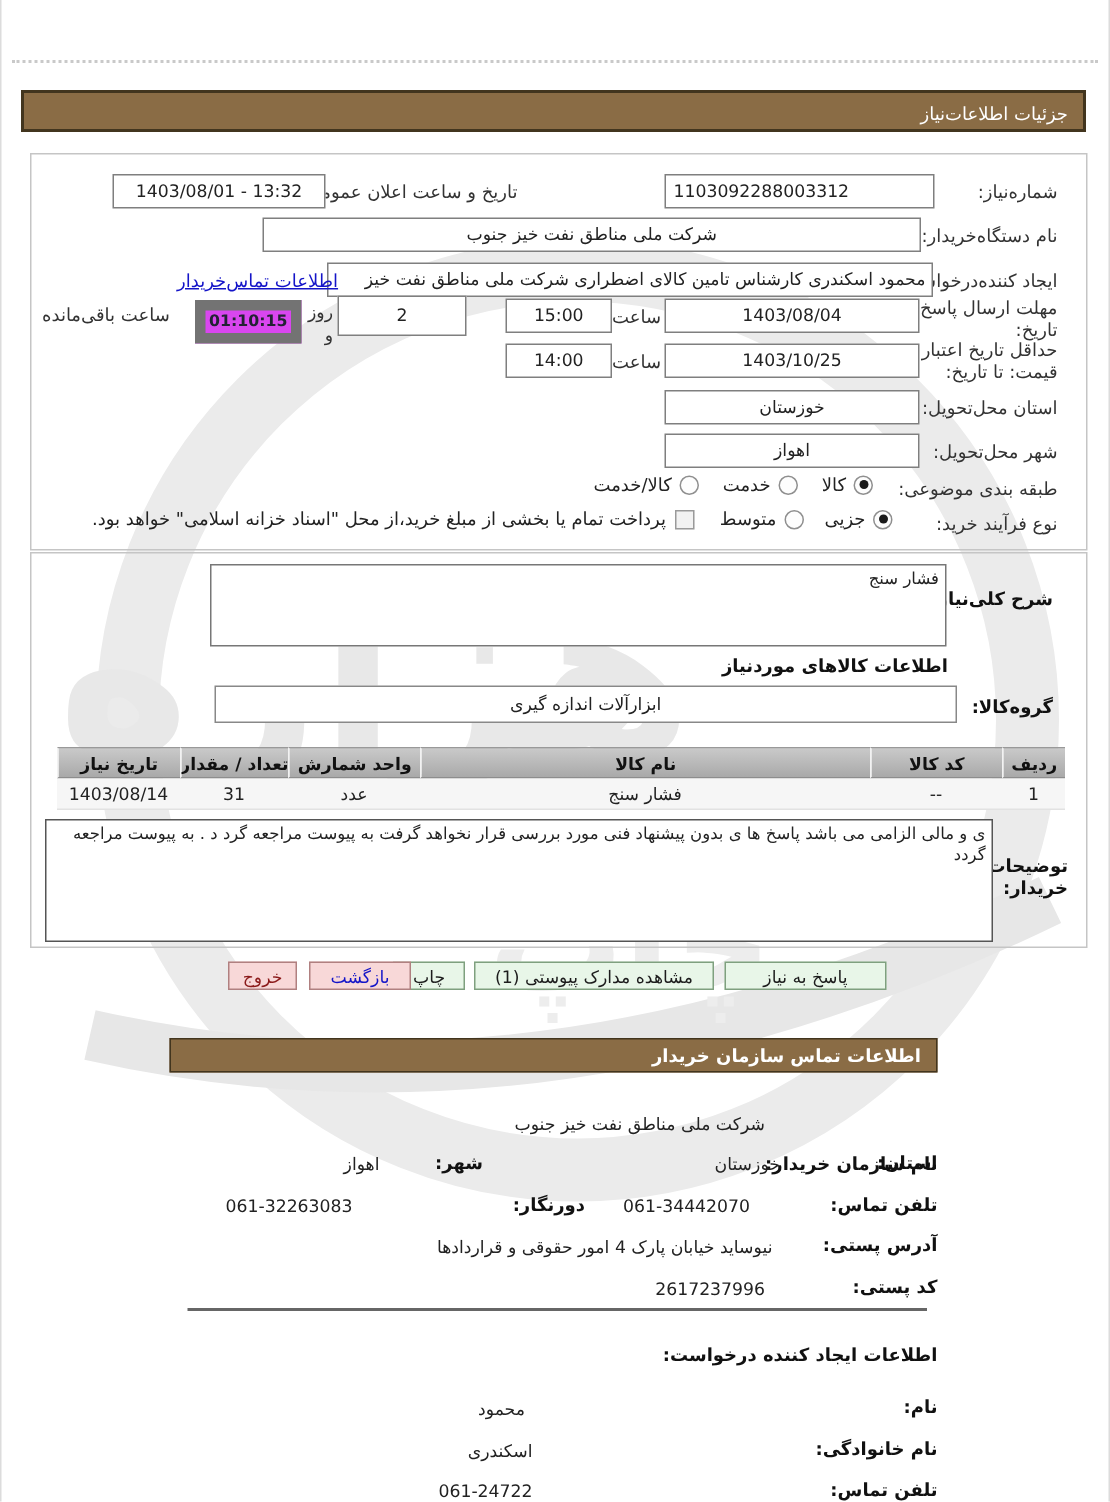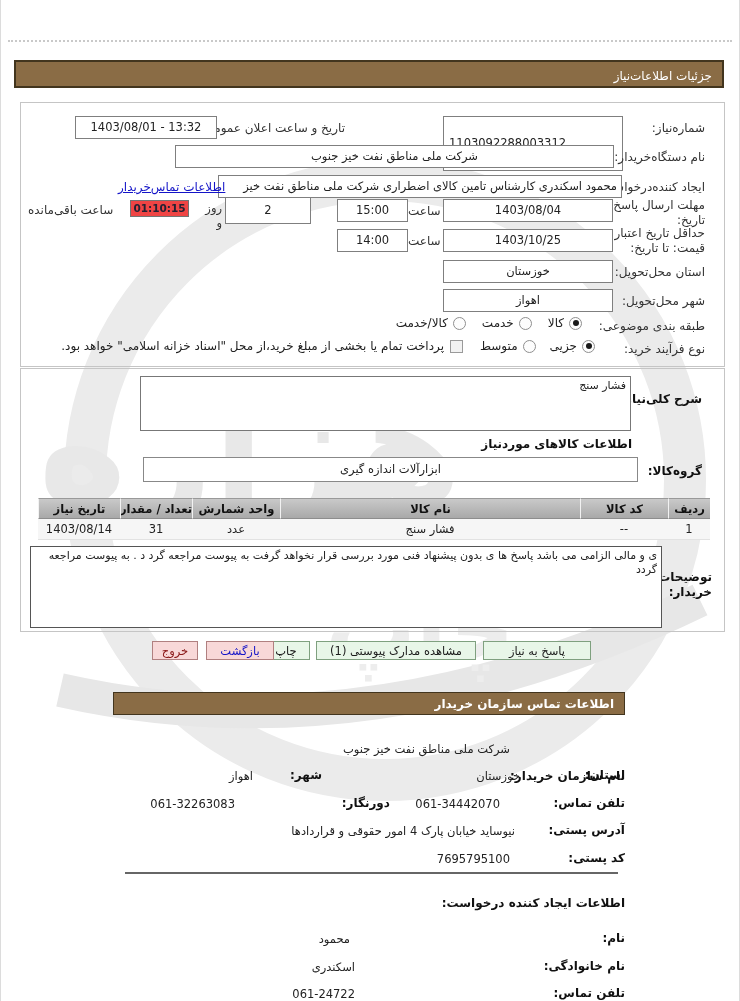--- a/index.html
+++ b/index.html
@@ -22,21 +22,21 @@
   .b{font-weight:bold;color:#111;}
   .input{
     position:absolute;background:#fff;border:1px solid #7f7f7f;
     height:21px;line-height:21px;font-size:11.5px;
     overflow:hidden;white-space:nowrap;box-sizing:content-box;
     text-align:center;z-index:1;
   }
   .ltr{direction:ltr;unicode-bidi:embed;}
   .link{position:absolute;color:#1414c8;text-decoration:underline;cursor:pointer;z-index:2;white-space:nowrap;background:transparent;}
   .timer{
-    position:absolute;background:#ef4444;border:1px solid #737373;
+    position:absolute;background:#d946ef;border:7px solid #737373;
     font-size:10.5px;font-weight:bold;color:#223;text-align:center;
     height:15px;line-height:15px;z-index:1;
   }
   .radio-row{position:absolute;display:flex;align-items:center;gap:16px;z-index:1;}
   .radio-item{display:flex;align-items:center;gap:5px;white-space:nowrap;}
   .radio{
     width:11px;height:11px;border:1px solid #8f8f8f;border-radius:50%;
     background:#fdfdfd;display:inline-block;position:relative;flex:0 0 auto;
   }
   .radio.on::after{
@@ -87,21 +87,21 @@
 </svg>
 
 <div class="frame"></div>
 <div class="dotline"></div>
 
 <div class="banner" style="left:14px;top:60px;width:710px;">جزئیات اطلاعات‌نیاز</div>
 
 <div class="panel" style="left:20px;top:102px;width:703px;height:263px;"></div>
 
 <div class="lbl" style="right:35px;top:121px;">شماره‌نیاز:</div>
-<div class="input ltr" style="left:443px;top:116px;width:168px;text-align:left;padding:16px 5px;">1103092288003312</div>
+<div class="input ltr" style="left:443px;top:116px;width:168px;text-align:left;padding:0 5px;">1103092288003312</div>
 <div class="lbl" style="right:395px;top:121px;">تاریخ و ساعت اعلان عمومی:</div>
 <div class="input ltr" style="left:75px;top:116px;width:140px;">1403/08/01 - 13:32</div>
 
 <div class="lbl" style="right:35px;top:150px;">نام دستگاه‌خریدار:</div>
 <div class="input" style="left:175px;top:145px;width:437px;">شرکت ملی مناطق نفت خیز جنوب</div>
 
 <div class="lbl" style="right:35px;top:180px;">ایجاد کننده‌درخواست:</div>
 <div class="input" style="left:218px;top:175px;width:394px;text-align:right;padding:0 4px;">محمود  اسکندری کارشناس تامین کالای  اضطراری شرکت ملی مناطق نفت خیز</div>
 <div class="link" style="left:118px;top:180px;">اطلاعات تماس‌خریدار</div>
 
@@ -207,21 +207,21 @@
 
 <div class="lbl b" style="right:115px;top:796px;">تلفن تماس:</div>
 <div class="val ltr" style="right:240px;top:797px;">061-34442070</div>
 <div class="lbl b" style="right:350px;top:796px;">دورنگار:</div>
 <div class="val ltr" style="right:505px;top:797px;">061-32263083</div>
 
 <div class="lbl b" style="right:115px;top:823px;">آدرس پستی:</div>
 <div class="val" style="right:225px;top:824px;">نیوساید خیابان پارک 4 امور حقوقی و قراردادها</div>
 
 <div class="lbl b" style="right:115px;top:851px;">کد پستی:</div>
-<div class="val ltr" style="right:230px;top:852px;">7695795100</div>
+<div class="val ltr" style="right:230px;top:852px;">2617237996</div>
 
 <div class="divider" style="left:125px;top:872px;width:493px;height:2px;"></div>
 
 <div class="lbl b" style="right:115px;top:896px;">اطلاعات ایجاد کننده درخواست:</div>
 
 <div class="lbl b" style="right:115px;top:931px;">نام:</div>
 <div class="val" style="right:390px;top:932px;">محمود</div>
 
 <div class="lbl b" style="right:115px;top:959px;">نام خانوادگی:</div>
 <div class="val" style="right:385px;top:960px;">اسکندری</div>

